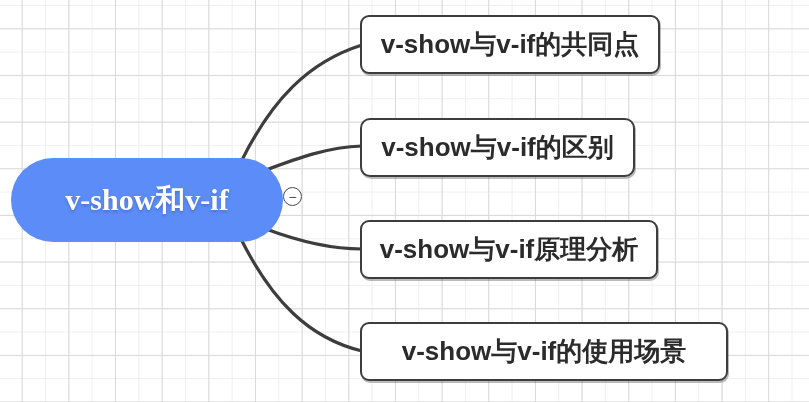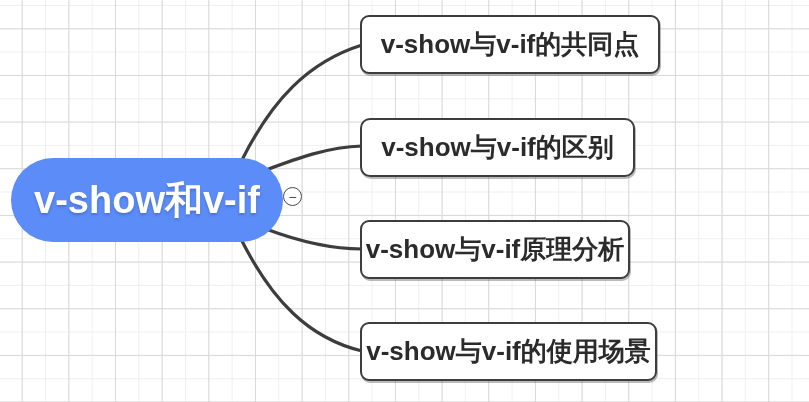--- a/index.html
+++ b/index.html
@@ -39,24 +39,25 @@
     width:272px;height:84px;
     background:#5b8cf7;
     border-radius:42px;
     display:flex;
     align-items:center;
     justify-content:center;
     cursor:pointer;
   }
   .root-node .label{
     color:#ffffff;
-    font-size:38px;
+    font-size:30px;
     font-weight:700;
     text-shadow:0 2px 3px rgba(0,0,0,0.18);
     white-space:nowrap;
+    font-family:Liberation Serif, serif;
   }
   .collapse-btn{
     position:absolute;
     left:283px;top:187px;
     width:19px;height:19px;
     box-sizing:border-box;
     background:#ffffff;
     border:1.5px solid #4a4a4a;
     border-radius:50%;
     display:flex;
@@ -83,22 +84,22 @@
     z-index:2;
   }
   .branch .label{
     color:#2b2b2b;
     font-size:26px;
     font-weight:700;
     white-space:nowrap;
   }
   .b1{left:360px;top:15px;width:300px;}
   .b2{left:360px;top:118px;width:275px;border-radius:10px;}
-  .b3{left:360px;top:220px;width:270px;}
-  .b4{left:360px;top:322px;width:297px;}
+  .b3{left:360px;top:220px;width:298px;}
+  .b4{left:360px;top:322px;width:368px;}
 </style>
 </head>
 <body>
 
 <div class="canvas">
 
   <svg class="connectors" viewBox="0 0 809 402" xmlns="http://www.w3.org/2000/svg">
     <path d="M 242 160 C 272 100, 308 62, 362 45"></path>
     <path d="M 266 170 C 298 158, 328 147, 362 146"></path>
     <path d="M 266 229 C 298 241, 328 249, 362 249"></path>

